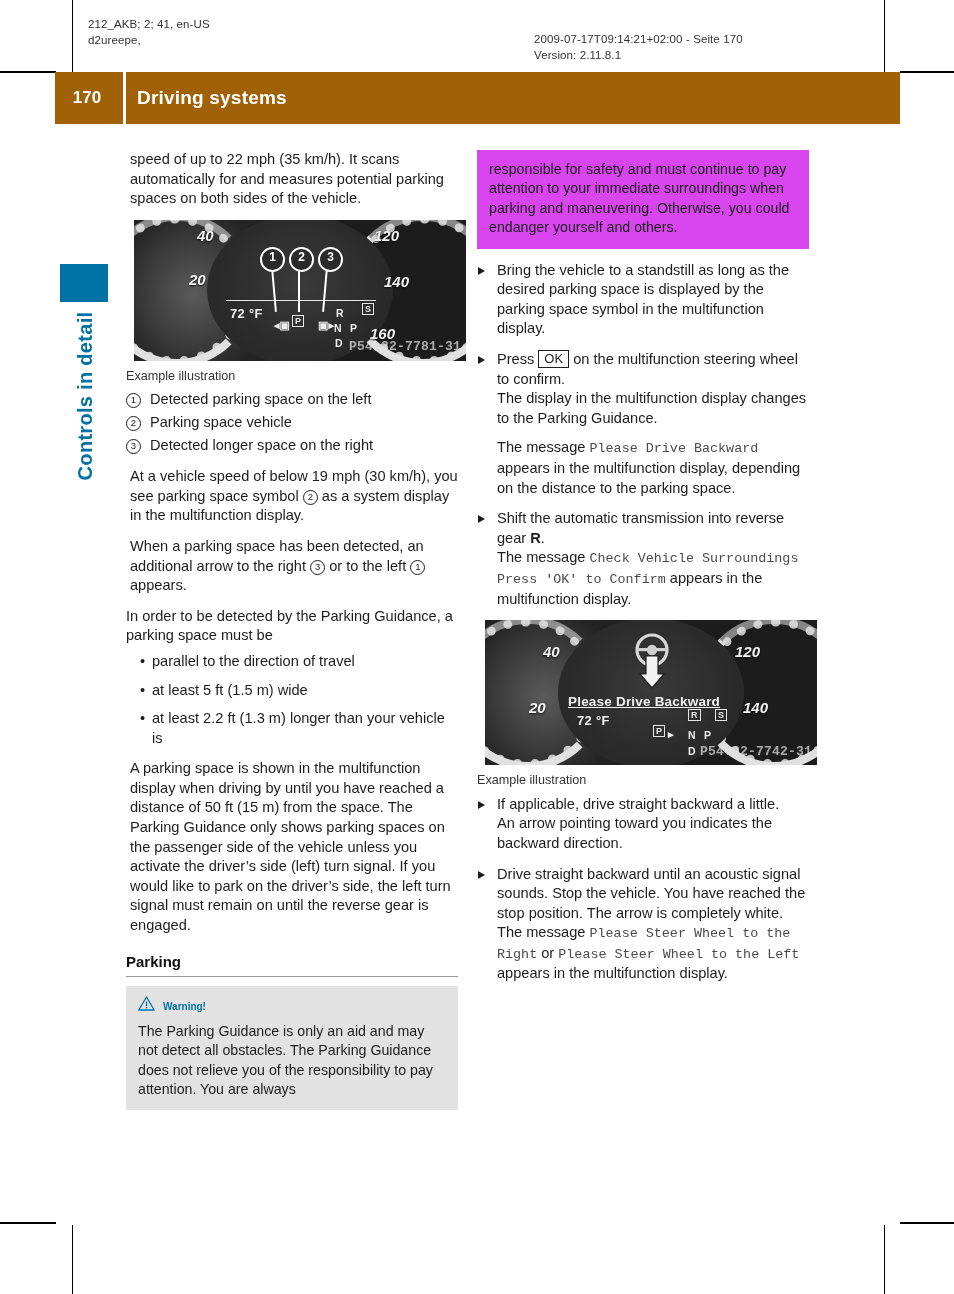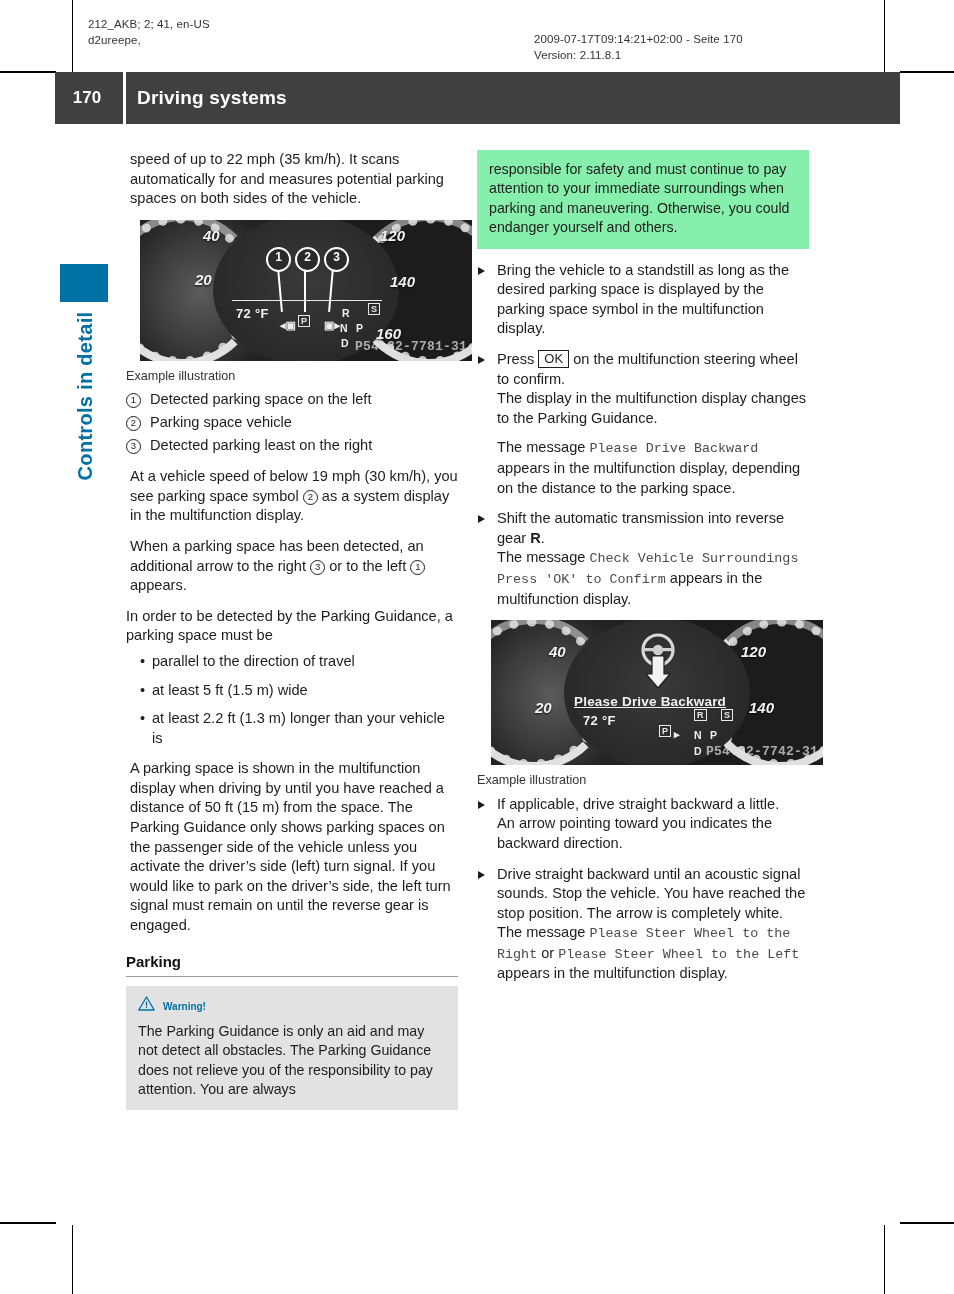--- a/index.html
+++ b/index.html
@@ -24,21 +24,21 @@
   .h-tick-left-bot   { left:0;     top:1222px;width:56px; height:2px; }
   .v-line-right-bot  { left:884px; top:1225px;width:1px;  height:69px; }
   .h-tick-right-bot  { left:900px; top:1222px;width:54px; height:2px; }
 
   
   .prod-header { position:absolute; left:88px; top:16px; width:800px; font-size:11.5px; color:#333; letter-spacing:0.1px; }
   .prod-left  { position:absolute; left:0;   top:0; line-height:16px; }
   .prod-right { position:absolute; left:446px; top:15px; line-height:16px; }
 
   
-  .header-band { position:absolute; left:55px; top:72px; width:845px; height:52px; background:#404040; }
+  .header-band { position:absolute; left:55px; top:72px; width:845px; height:52px; background:#a16207; }
   .header-pageno {
     position:absolute; left:0; top:0; width:64px; height:52px;
     color:#ffffff; font-weight:bold; font-size:17px;
     display:flex; align-items:center; justify-content:center;
   }
   .header-divider { position:absolute; left:68px; top:0; width:3px; height:52px; background:#ffffff; }
   .header-title {
     position:absolute; left:82px; top:0; height:52px;
     display:flex; align-items:center;
     color:#ffffff; font-weight:bold; font-size:19px; letter-spacing:0.2px;
@@ -115,24 +115,24 @@
 
   
   .section-head { font-size:15px; font-weight:bold; margin:16px 0 0 0; color:#111; }
   .section-rule { height:1px; background:#9a9a9a; margin:5px 0 9px 0; }
 
   
   .warnbox { background:#e2e2e2; padding:10px 12px 11px 12px; }
   .warn-title { display:flex; align-items:center; margin-bottom:5px; }
   .warn-title .warn-label { color:#0071a4; font-weight:bold; font-size:10px; margin-left:8px; }
   .warn-body { font-size:14.2px; line-height:19.4px; color:#1d1d1d; }
-  .warnbox-cont { background:#86efac; padding:10px 12px 11px 12px; margin-bottom:12px; }
-
-  
-  .figure { position:relative; width:332px; height:141px; background:#1d1d1d; overflow:hidden; margin:0 0 4px 14px; }
+  .warnbox-cont { background:#d946ef; padding:10px 12px 11px 12px; margin-bottom:12px; }
+
+  
+  .figure { position:relative; width:332px; height:141px; background:#1d1d1d; overflow:hidden; margin:0 0 4px 8px; }
   .figure.fig2 { height:145px; }
   .cluster-bg {
     position:absolute; inset:0;
     background:
       radial-gradient(ellipse 120px 130px at 18% 52%, #5b5b5b 0%, #3a3a3a 42%, #242424 66%, #1c1c1c 100%),
       radial-gradient(ellipse 120px 130px at 82% 52%, #5b5b5b 0%, #3a3a3a 42%, #242424 66%, #1c1c1c 100%),
       #161616;
   }
   .cluster-center {
     position:absolute; left:50%; top:50%; transform:translate(-50%,-50%);
@@ -269,21 +269,21 @@
       <div class="legend-row">
         <span class="cnum">1</span>
         <span class="legend-text">Detected parking space on the left</span>
       </div>
       <div class="legend-row">
         <span class="cnum">2</span>
         <span class="legend-text">Parking space vehicle</span>
       </div>
       <div class="legend-row">
         <span class="cnum">3</span>
-        <span class="legend-text">Detected parking least on the right</span>
+        <span class="legend-text">Detected longer space on the right</span>
       </div>
     </div>
 
     <p class="body"><span>At a vehicle speed of below 19 mph (30 km/h), you see parking space symbol </span><span class="cnum">2</span><span> as a system display in the multifunction display.</span></p>
 
     <p class="body"><span>When a parking space has been detected, an additional arrow to the right </span><span class="cnum">3</span><span> or to the left </span><span class="cnum">1</span><span> appears.</span></p>
 
     <p class="tight">In order to be detected by the Parking Guidance, a parking space must be</p>
 
     <ul class="bullets">

